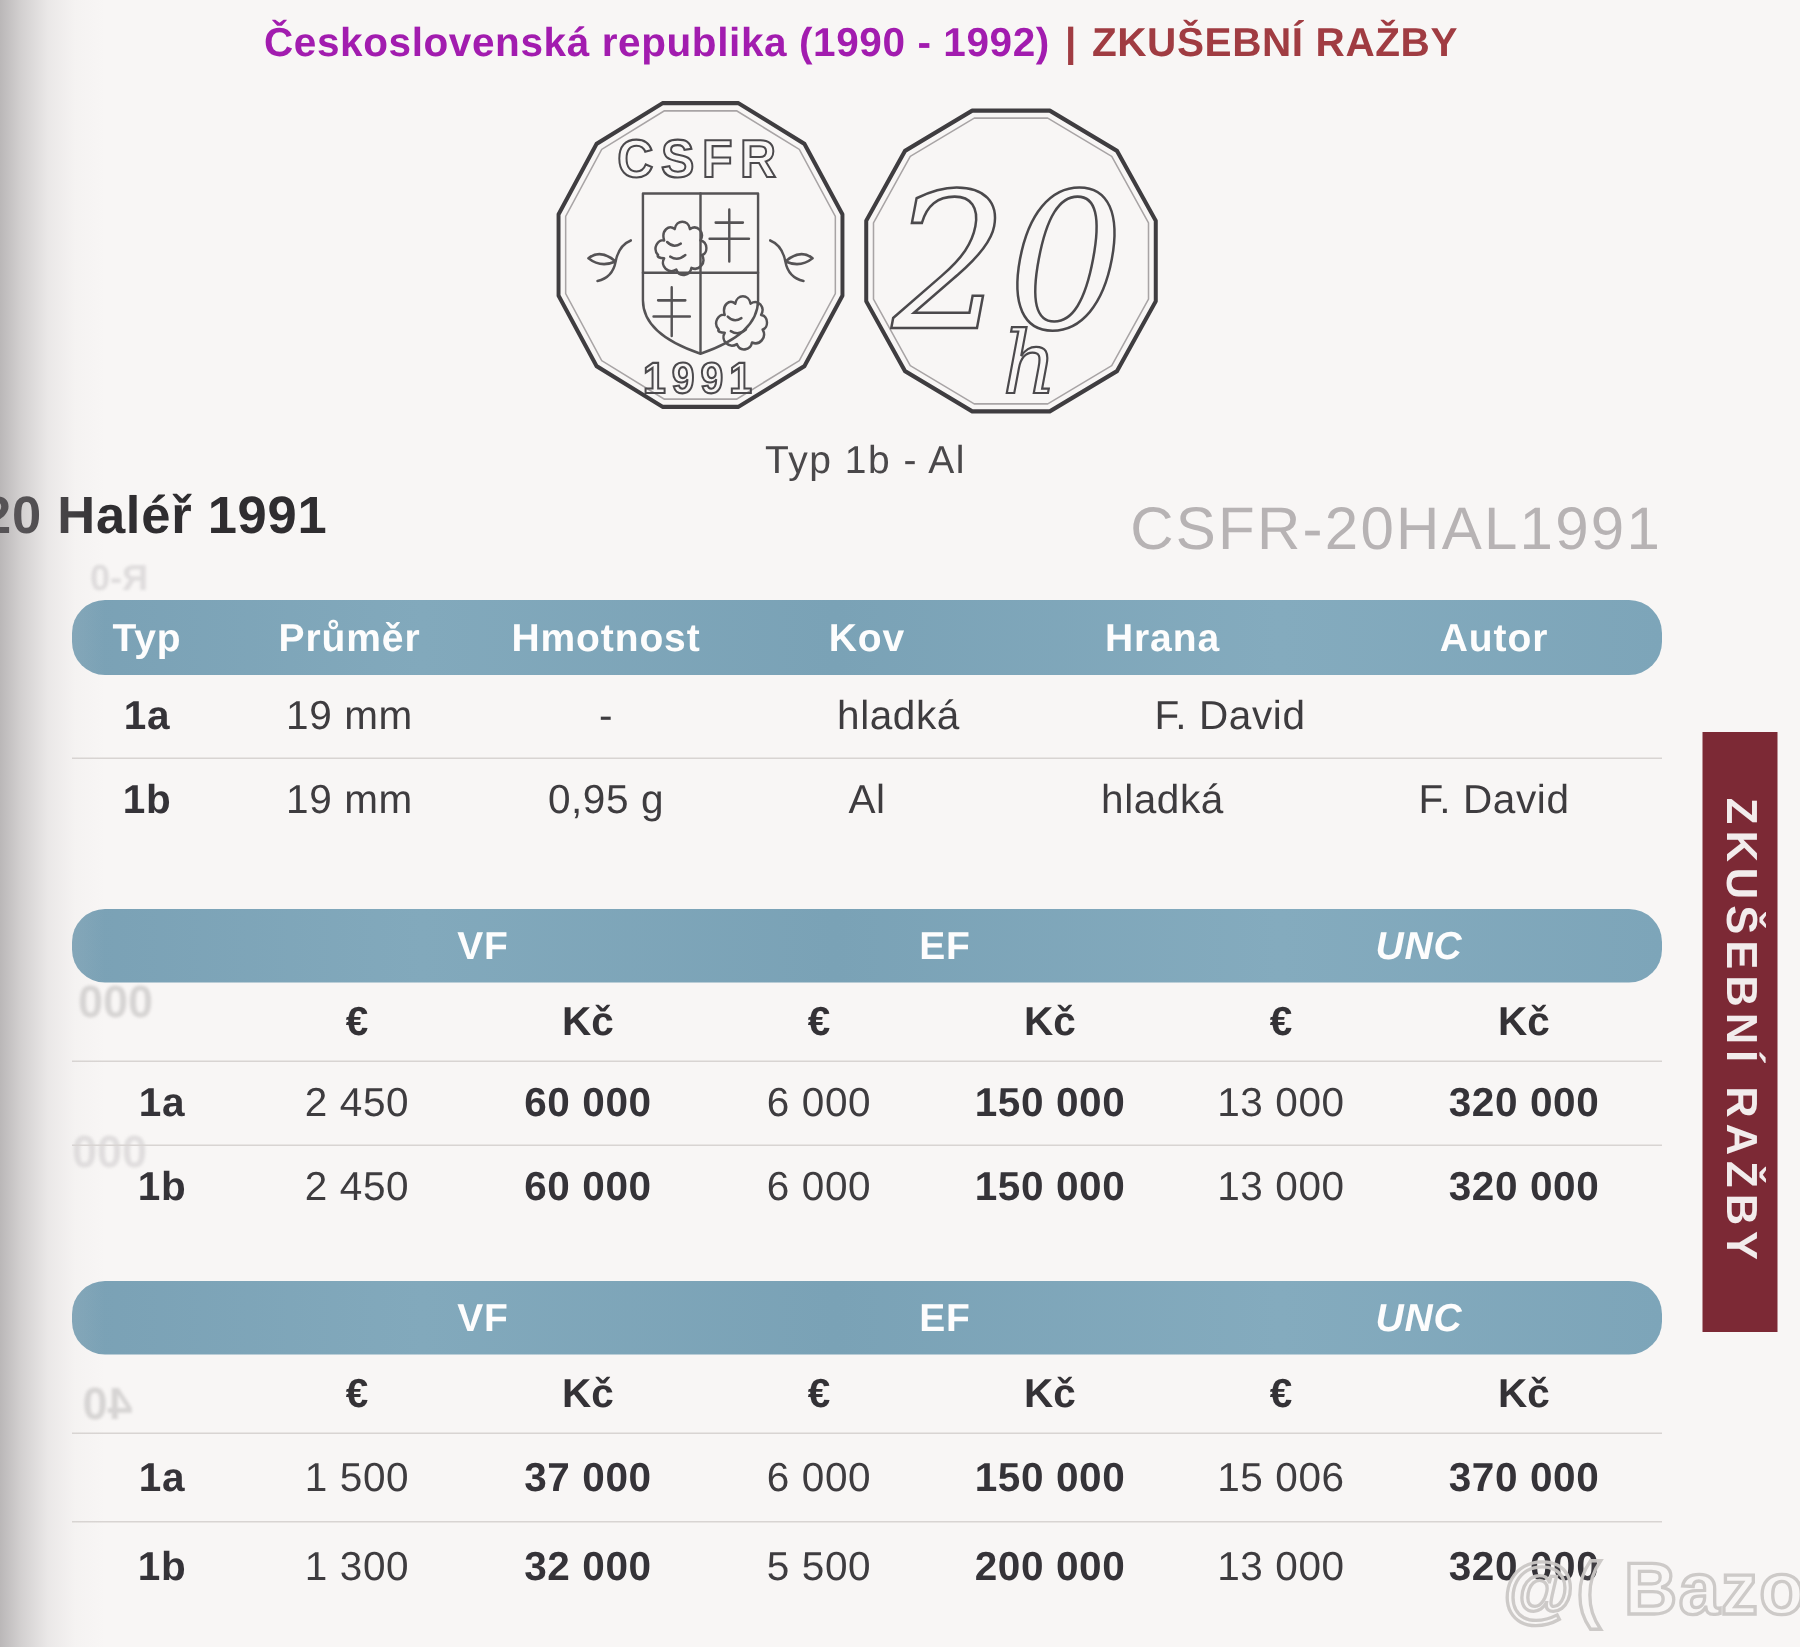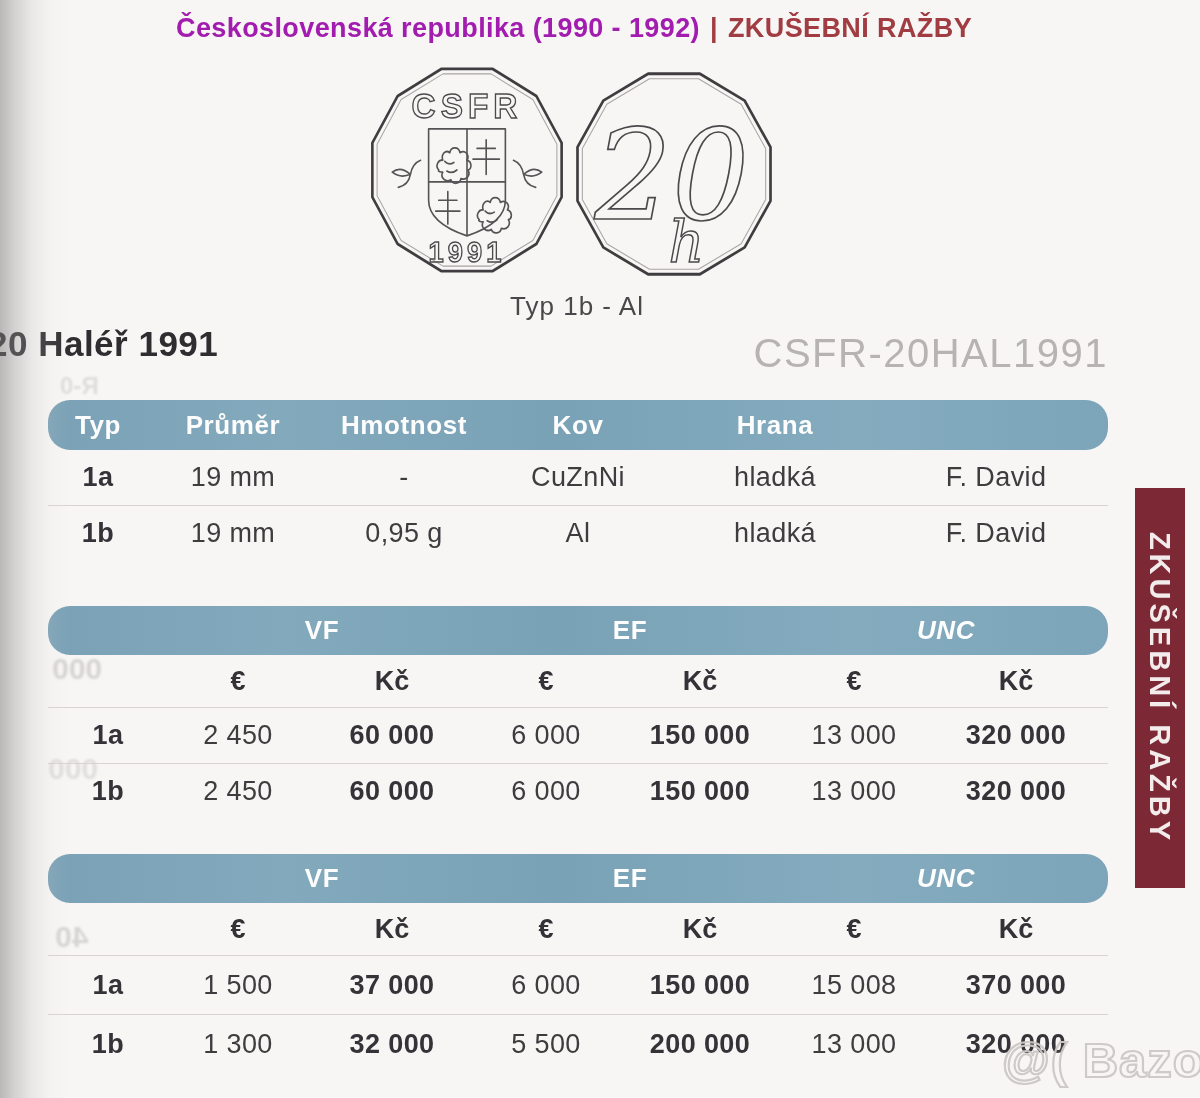--- a/index.html
+++ b/index.html
@@ -128,26 +128,26 @@
   <h1 class="title">20 Haléř 1991</h1>
   <div class="code">CSFR-20HAL1991</div>
 
   <div class="tbl" id="spec">
     <div class="band">
       <div class="c s0">Typ</div>
       <div class="c s1">Průměr</div>
       <div class="c s2">Hmotnost</div>
       <div class="c s3">Kov</div>
       <div class="c s4">Hrana</div>
+      <div class="c s5">Autor</div>
     </div>
     <div class="trow">
       <div class="c s0 bold">1a</div>
       <div class="c s1">19 mm</div>
       <div class="c s2">-</div>
-      <div class="c s3">CuZnNi</div>
       <div class="c s4">hladká</div>
       <div class="c s5">F. David</div>
     </div>
     <div class="hr"></div>
     <div class="trow">
       <div class="c s0 bold">1b</div>
       <div class="c s1">19 mm</div>
       <div class="c s2">0,95 g</div>
       <div class="c s3">Al</div>
       <div class="c s4">hladká</div>
@@ -209,21 +209,21 @@
       <div class="c pe">€</div>
       <div class="c pk3">Kč</div>
     </div>
     <div class="hr"></div>
     <div class="trow">
       <div class="c p0 bold">1a</div>
       <div class="c pe">1 500</div>
       <div class="c pk1 bold">37 000</div>
       <div class="c pe">6 000</div>
       <div class="c pk2 bold">150 000</div>
-      <div class="c pe">15 008</div>
+      <div class="c pe">15 006</div>
       <div class="c pk3 bold">370 000</div>
     </div>
     <div class="hr"></div>
     <div class="trow">
       <div class="c p0 bold">1b</div>
       <div class="c pe">1 300</div>
       <div class="c pk1 bold">32 000</div>
       <div class="c pe">5 500</div>
       <div class="c pk2 bold">200 000</div>
       <div class="c pe">13 000</div>

